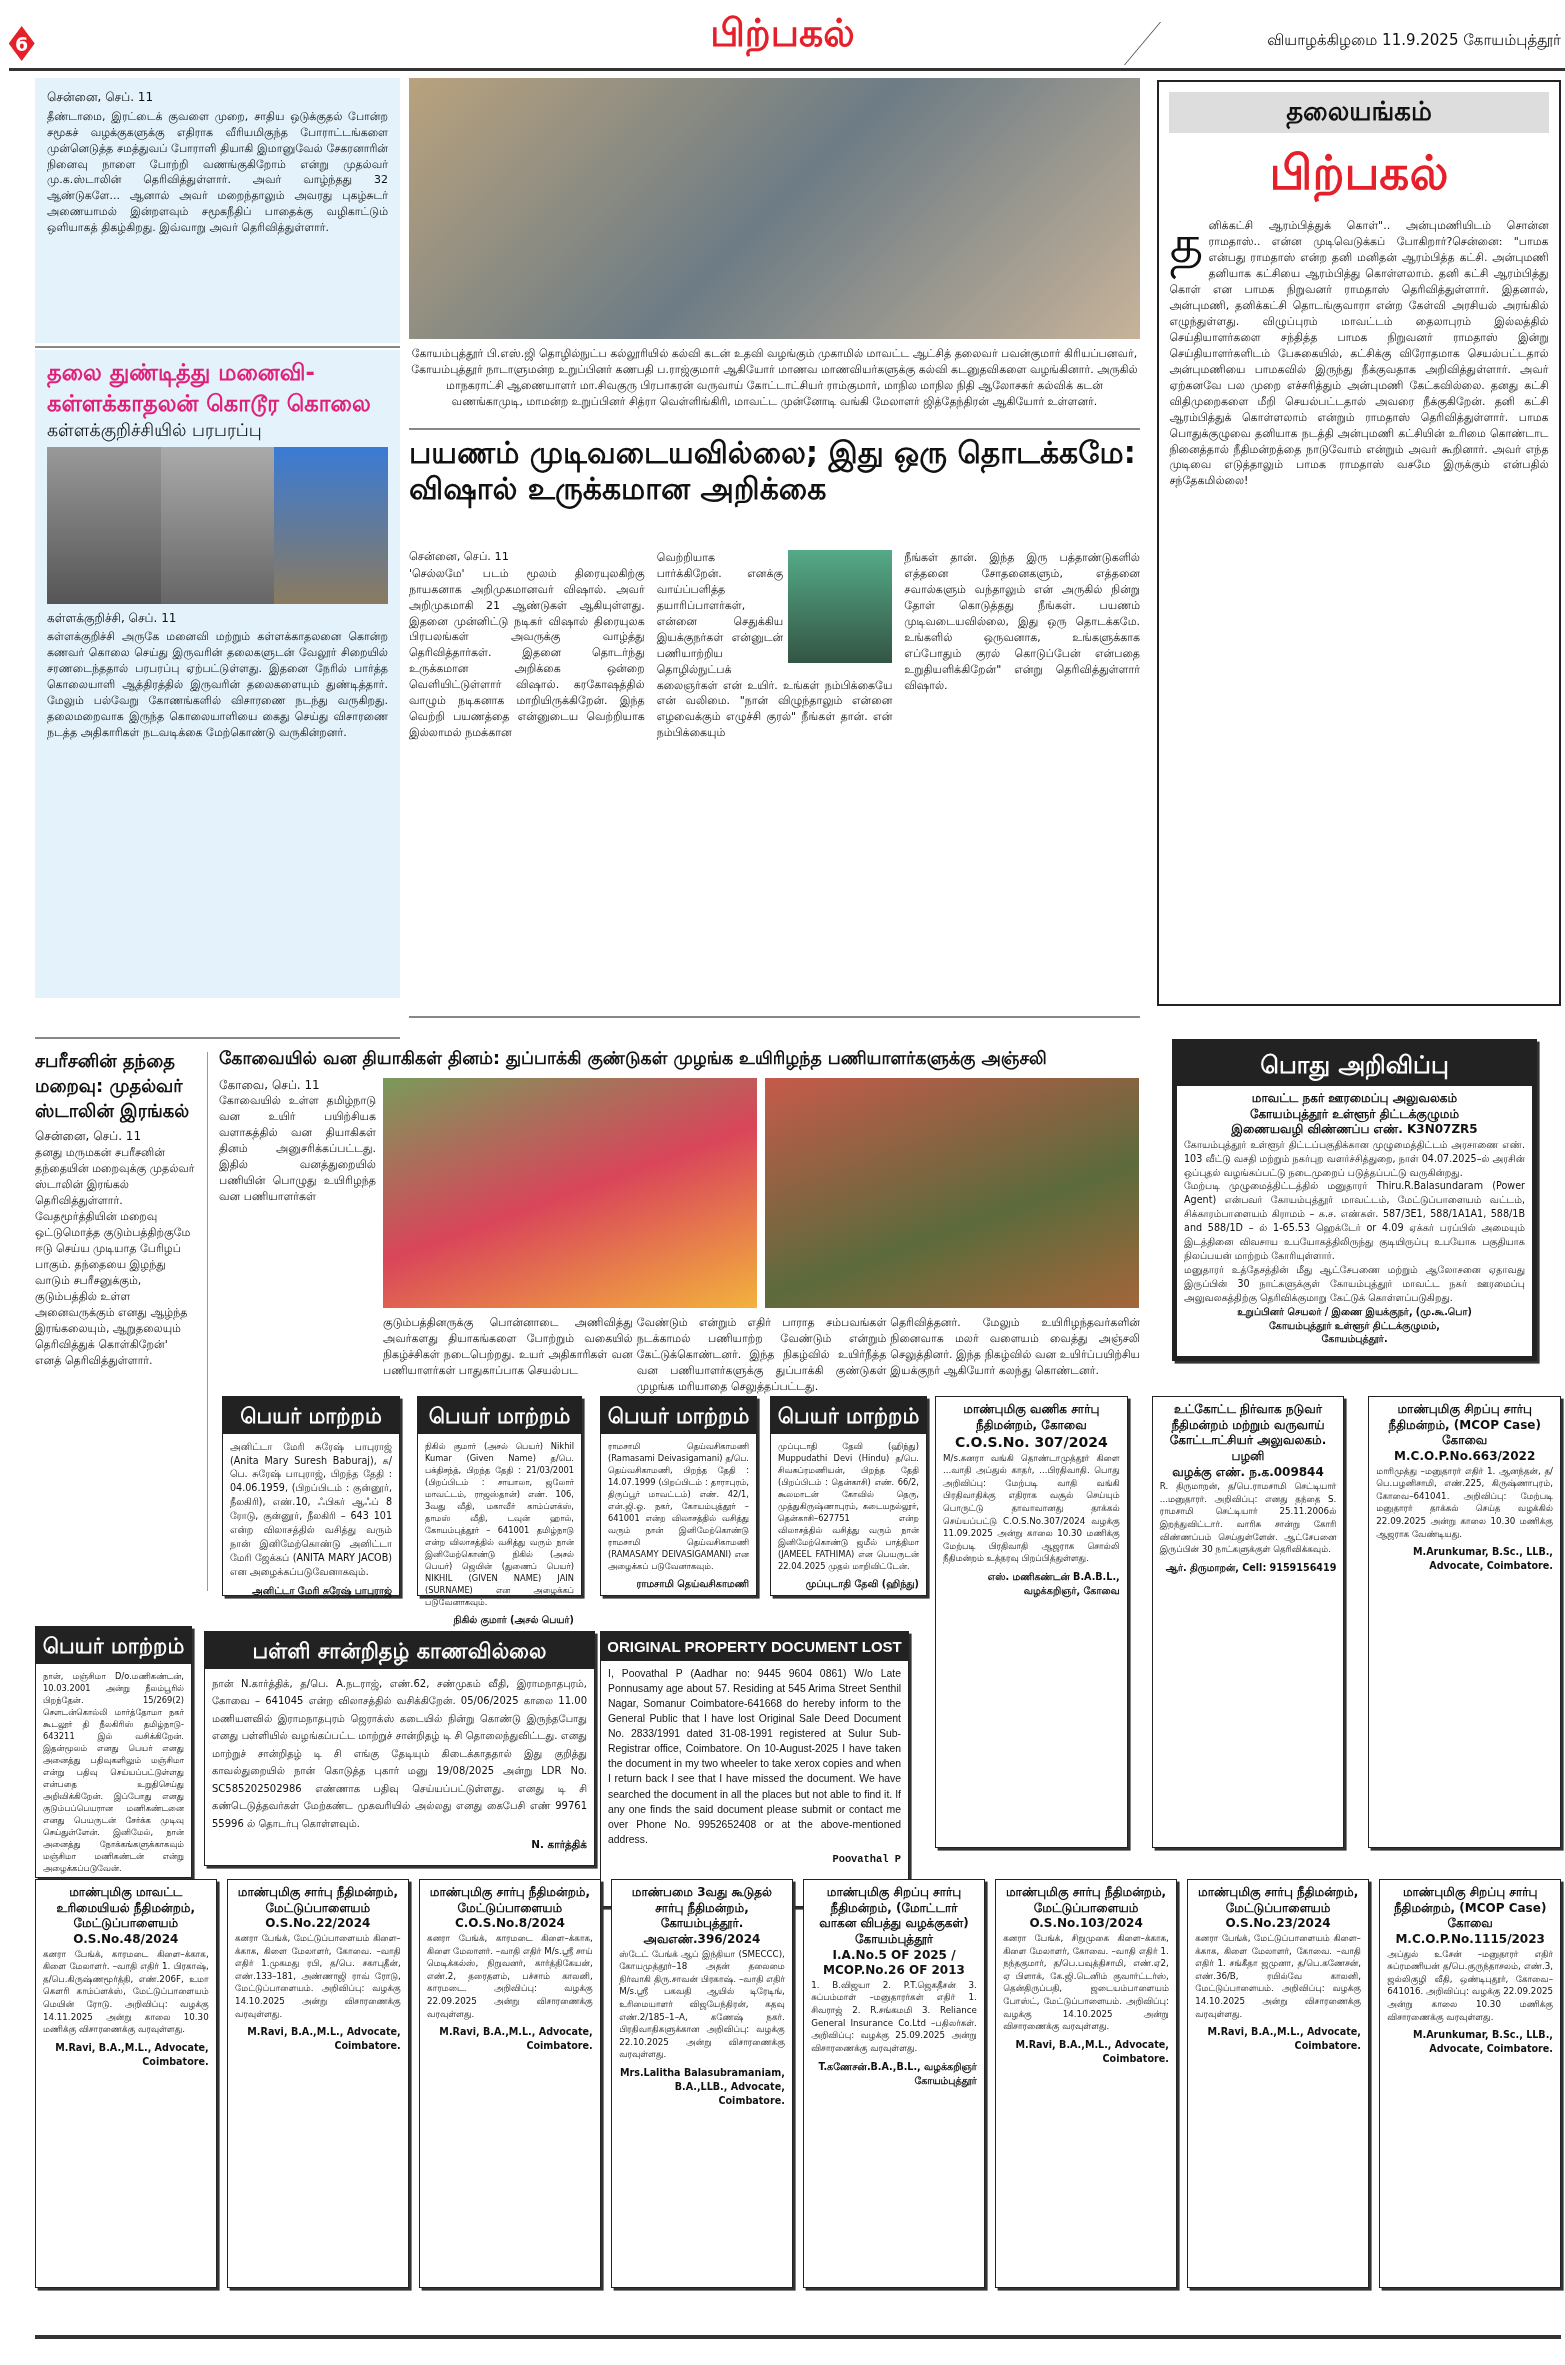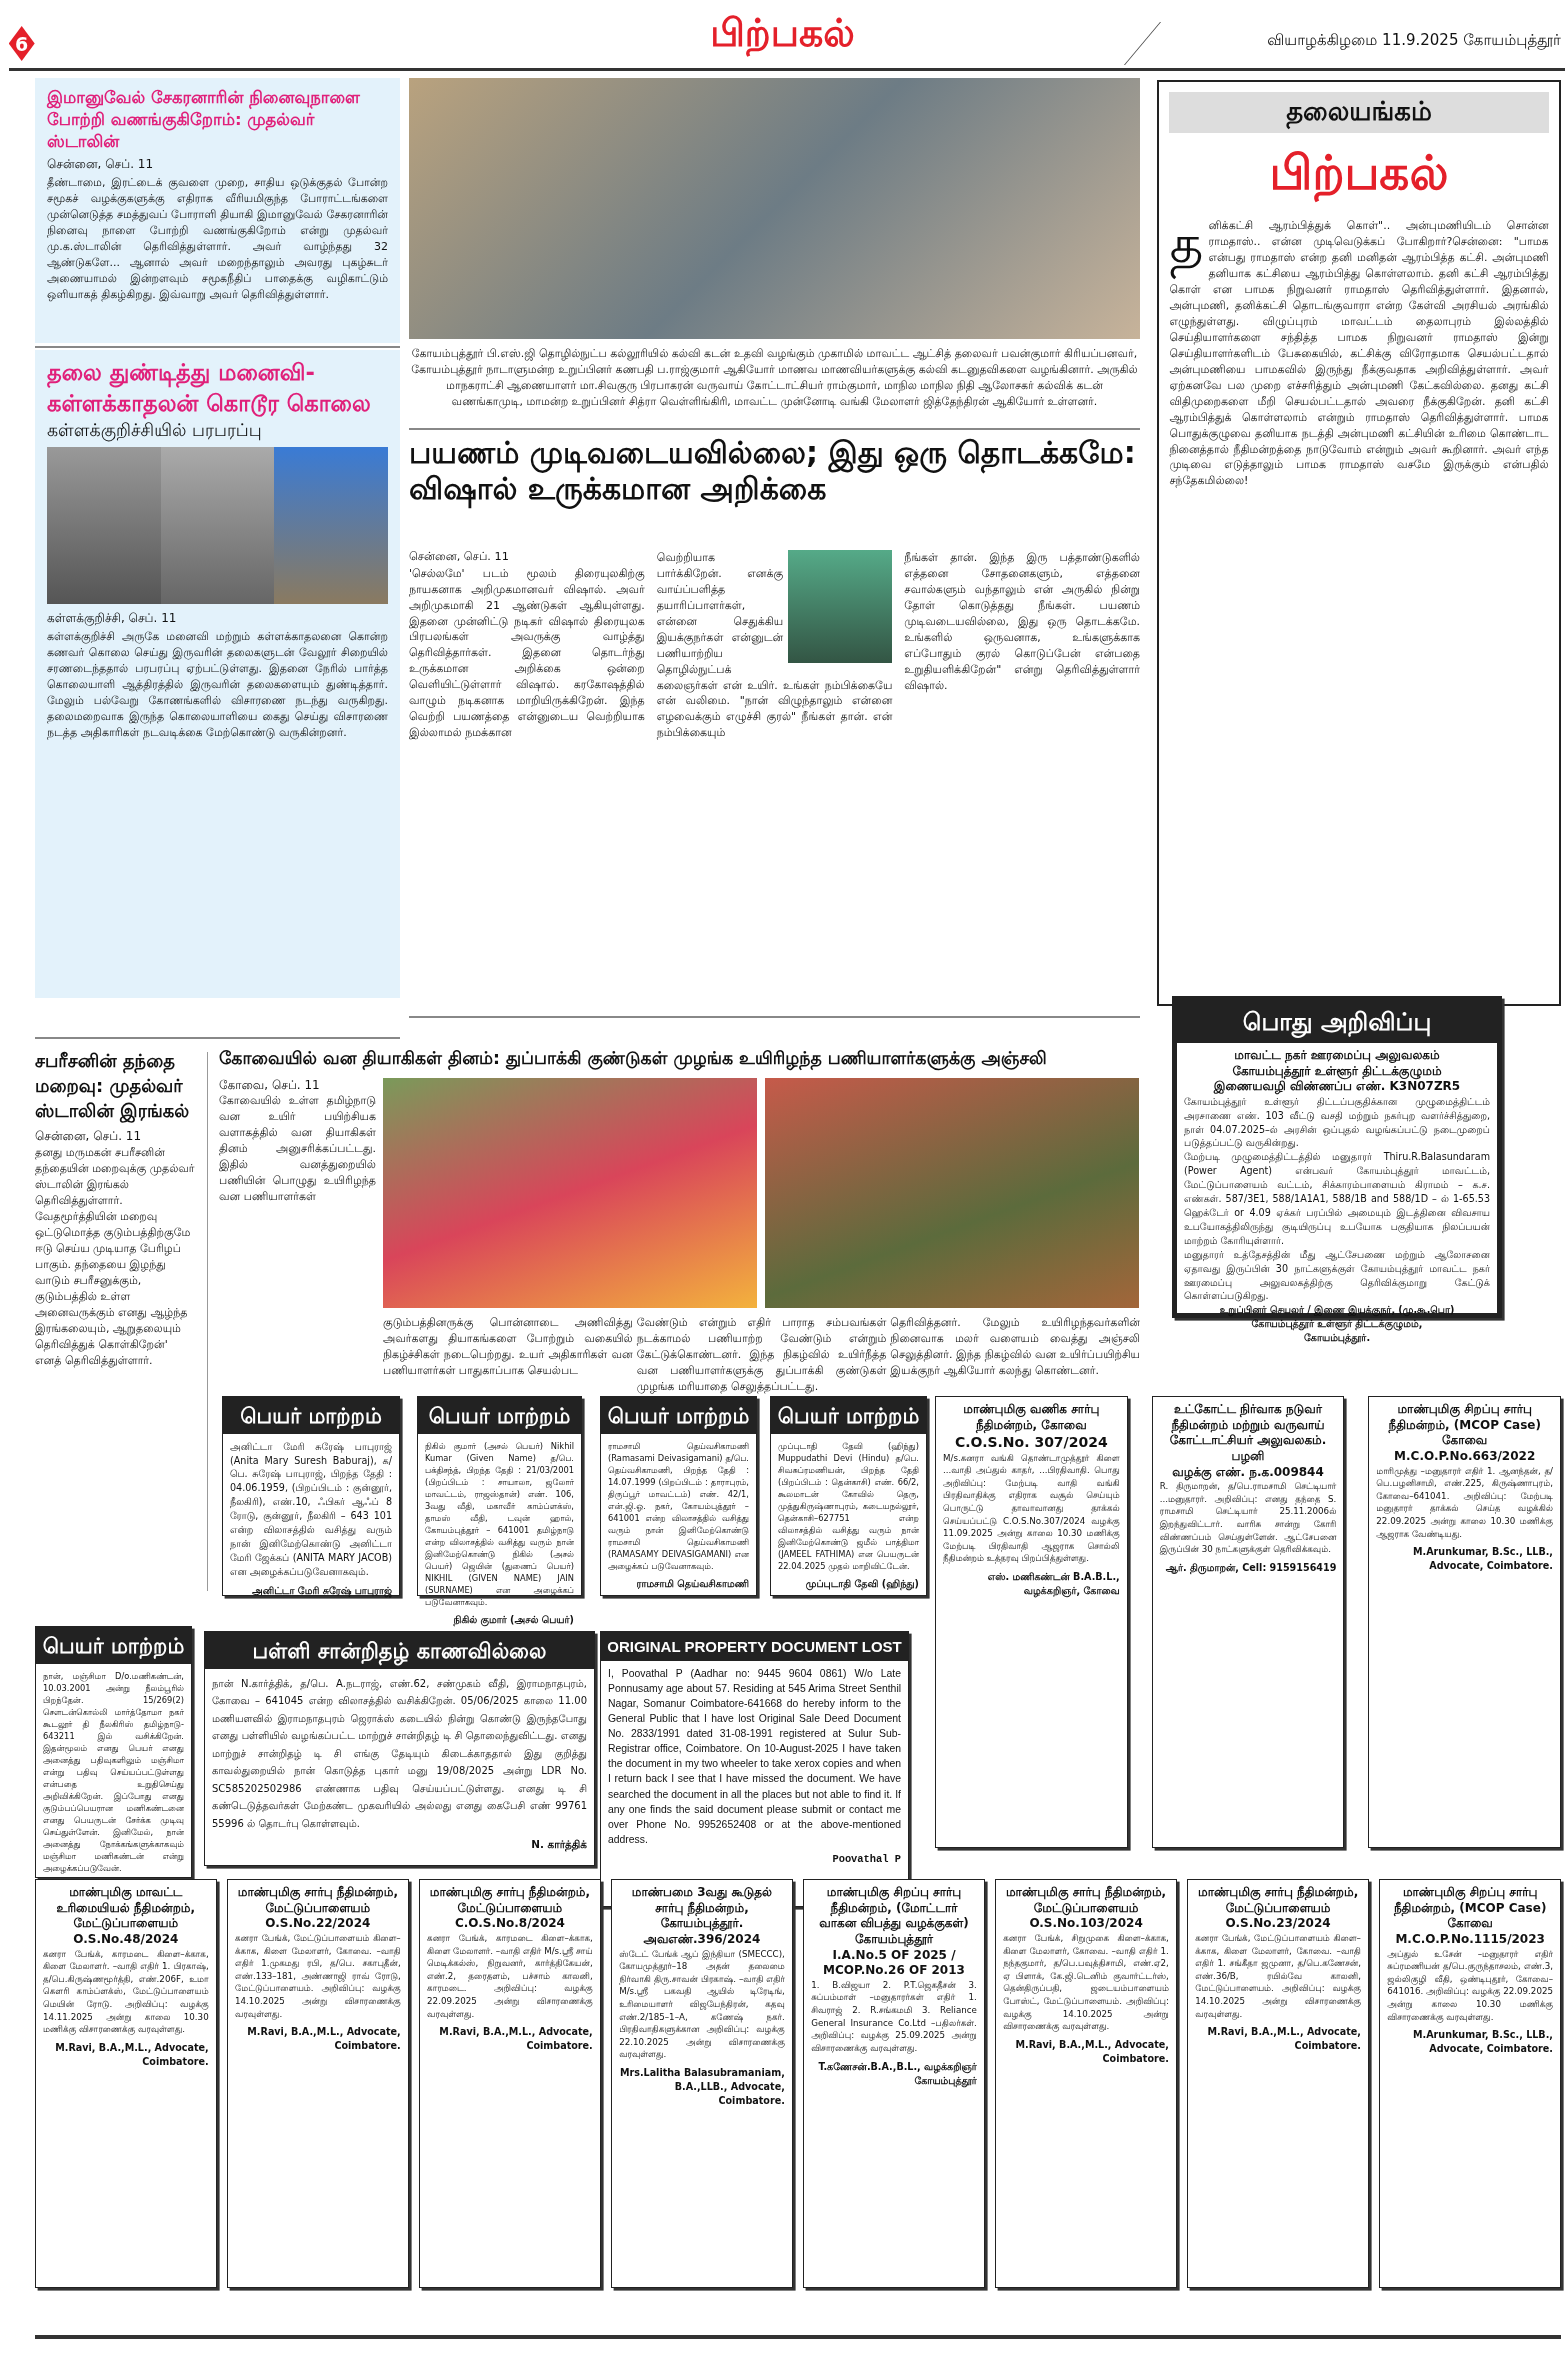--- a/index.html
+++ b/index.html
@@ -25,21 +25,20 @@
 </head>
 <body>
 
 <div class="abs pagenum">6</div>
 <div class="abs logo">பிற்பகல்</div>
 <div class="abs slant"></div>
 <div class="abs dateline">வியாழக்கிழமை 11.9.2025 கோயம்புத்தூர்</div>
 <div class="abs hr"></div>
 
 <div class="abs blue" style="left:35px;top:78px;width:365px;height:265px;padding:8.7px 12px">
-  <div class="pink" style="font-size:16.5px;line-height:1.35">இமானுவேல் சேகரனாரின் நினைவுநாளை போற்றி வணங்குகிறோம்: முதல்வர் ஸ்டாலின்</div>
   <div style="font-size:12px;margin:3.5px 0">சென்னை, செப். 11</div>
   <div class="col">தீண்டாமை, இரட்டைக் குவளை முறை, சாதிய ஒடுக்குதல் போன்ற சமூகச் வழக்குகளுக்கு எதிராக வீரியமிகுந்த போராட்டங்களை முன்னெடுத்த சமத்துவப் போராளி தியாகி இமானுவேல் சேகரனாரின் நினைவு நாளை போற்றி வணங்குகிறோம் என்று முதல்வர் மு.க.ஸ்டாலின் தெரிவித்துள்ளார். அவர் வாழ்ந்தது 32 ஆண்டுகளே... ஆனால் அவர் மறைந்தாலும் அவரது புகழ்சுடர் அணையாமல் இன்றளவும் சமூகநீதிப் பாதைக்கு வழிகாட்டும் ஒளியாகத் திகழ்கிறது. இவ்வாறு அவர் தெரிவித்துள்ளார்.</div>
 </div>
 <div class="abs" style="left:35px;top:346px;width:365px;height:1.7px;background:#888"></div>
 
 <div class="abs blue" style="left:35px;top:350px;width:365px;height:648px;padding:7px 12px">
   <div class="pink" style="font-size:22.6px;line-height:1.35">தலை துண்டித்து மனைவி- கள்ளக்காதலன் கொடூர கொலை</div>
   <div style="font-size:17.4px;margin:1.7px 0 5.2px">கள்ளக்குறிச்சியில் பரபரப்பு</div>
   <div style="display:flex;height:157px;margin:0 0 7px">
     <div style="flex:1;background:linear-gradient(#999,#555)"></div>
@@ -97,21 +96,21 @@
   <div class="col">கோவையில் உள்ள தமிழ்நாடு வன உயிர் பயிற்சியக வளாகத்தில் வன தியாகிகள் தினம் அனுசரிக்கப்பட்டது. இதில் வனத்துறையில் பணியின் பொழுது உயிரிழந்த வன பணியாளர்கள்</div>
 </div>
 <div class="abs" style="left:383px;top:1078px;width:374px;height:230px;background:linear-gradient(160deg,#7a9a5a,#d9455a 50%,#f3b23d)"></div>
 <div class="abs" style="left:765px;top:1078px;width:374px;height:230px;background:linear-gradient(160deg,#c65a4a,#5c6b3c 60%,#a3663a)"></div>
 <div class="abs" style="left:383px;top:1315px;width:757px;display:flex;gap:4px">
   <div class="col" style="flex:1">குடும்பத்தினருக்கு பொன்னாடை அணிவித்து அவர்களது தியாகங்களை போற்றும் வகையில் நிகழ்ச்சிகள் நடைபெற்றது. உயர் அதிகாரிகள் வன பணியாளர்கள் பாதுகாப்பாக செயல்பட</div>
   <div class="col" style="flex:1">வேண்டும் என்றும் எதிர் பாராத சம்பவங்கள் நடக்காமல் பணியாற்ற வேண்டும் என்றும் கேட்டுக்கொண்டனர். இந்த நிகழ்வில் உயிர்நீத்த வன பணியாளர்களுக்கு துப்பாக்கி குண்டுகள் முழங்க மரியாதை செலுத்தப்பட்டது.</div>
   <div class="col" style="flex:1">தெரிவித்தனர். மேலும் உயிரிழந்தவர்களின் நினைவாக மலர் வளையம் வைத்து அஞ்சலி செலுத்தினர். இந்த நிகழ்வில் வன உயிர்ப்பயிற்சிய இயக்குநர் ஆகியோர் கலந்து கொண்டனர்.</div>
 </div>
 
-<div class="abs box" style="left:1172px;top:996px;width:330px;height:322px;border-width:5.2px">
+<div class="abs box" style="left:1172px;top:1039px;width:365px;height:322px;border-width:5.2px">
   <div class="boxhead" style="font-size:24px">பொது அறிவிப்பு</div>
   <h3>மாவட்ட நகர் ஊரமைப்பு அலுவலகம்</h3>
   <h3>கோயம்புத்தூர் உள்ளூர் திட்டக்குழுமம்</h3>
   <h3>இணையவழி விண்ணப்ப எண். K3N07ZR5</h3>
   <p class="col small">கோயம்புத்தூர் உள்ளூர் திட்டப்பகுதிக்கான முழுமைத்திட்டம் அரசாணை எண். 103 வீட்டு வசதி மற்றும் நகர்புற வளர்ச்சித்துறை, நாள் 04.07.2025–ல் அரசின் ஒப்புதல் வழங்கப்பட்டு நடைமுறைப் படுத்தப்பட்டு வருகின்றது.</p>
   <p class="col small">மேற்படி முழுமைத்திட்டத்தில் மனுதாரர் Thiru.R.Balasundaram (Power Agent) என்பவர் கோயம்புத்தூர் மாவட்டம், மேட்டுப்பாளையம் வட்டம், சிக்காரம்பாளையம் கிராமம் – க.ச. எண்கள். 587/3E1, 588/1A1A1, 588/1B and 588/1D – ல் 1-65.53 ஹெக்டேர் or 4.09 ஏக்கர் பரப்பில் அமையும் இடத்தினை விவசாய உபயோகத்திலிருந்து குடியிருப்பு உபயோக பகுதியாக நிலப்பயன் மாற்றம் கோரியுள்ளார்.</p>
   <p class="col small">மனுதாரர் உத்தேசத்தின் மீது ஆட்சேபணை மற்றும் ஆலோசனை ஏதாவது இருப்பின் 30 நாட்களுக்குள் கோயம்புத்தூர் மாவட்ட நகர் ஊரமைப்பு அலுவலகத்திற்கு தெரிவிக்குமாறு கேட்டுக் கொள்ளப்படுகிறது.</p>
   <div class="center" style="font-weight:bold;font-size:9.6px">
     <div>உறுப்பினர் செயலர் / இணை இயக்குநர், (மு.கூ.பொ)</div>
     <div>கோயம்புத்தூர் உள்ளூர் திட்டக்குழுமம்,</div>

